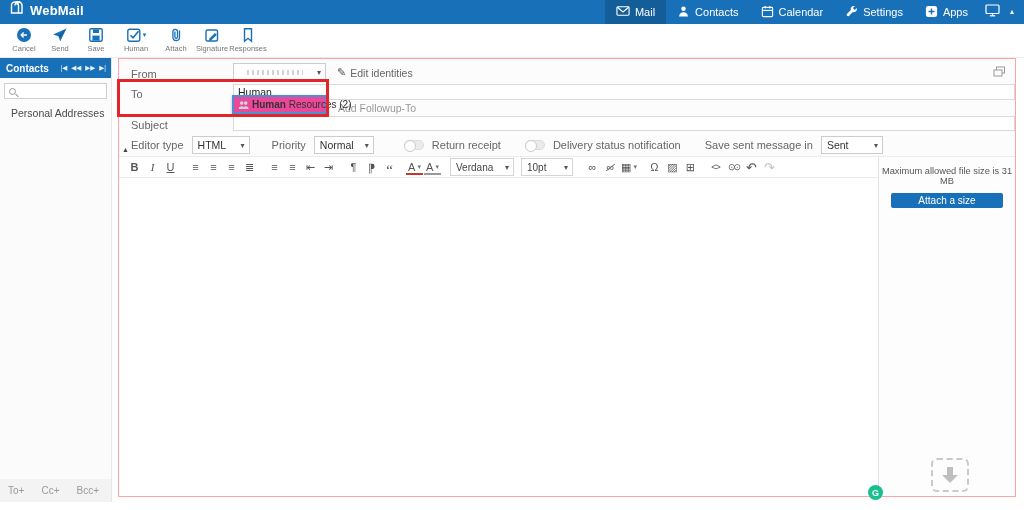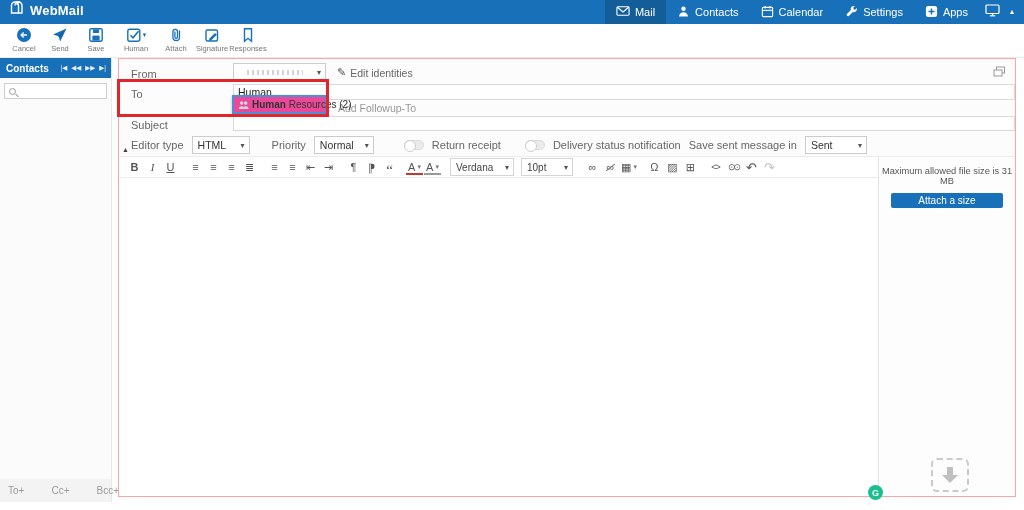--- a/index.html
+++ b/index.html
@@ -28,21 +28,21 @@
   .sidebar { position:absolute; left:0; top:58px; width:112px; height:444px; background:#fbfbfb; border-right:1px solid #e8e8e8; }
   .sb-header { height:20px; background:#1871b8; color:#fff; display:flex; align-items:center; padding:0 5px 0 6px; }
   .sb-title { font-size:10px; font-weight:bold; flex:1; }
   .sb-pager { display:flex; gap:4px; font-size:6.5px; opacity:.9; }
   .sb-pager span { cursor:pointer; }
   .sb-search { margin:5px 4px 4px 4px; height:16px; background:#fff; border:1px solid #cfcfcf; display:flex; align-items:center; padding:0 4px; gap:3px; }
   .sb-search input { border:none; outline:none; width:80px; font-size:10px; background:transparent; }
   .mag { width:7px; height:7px; border:1.2px solid #999; border-radius:50%; position:relative; flex:none; }
   .mag::after { content:""; position:absolute; width:4px; height:1.2px; background:#999; transform:rotate(45deg); left:5px; top:6px; }
   .sb-item { font-size:10.5px; color:#4a4a4a; padding:4px 6px 4px 11px; cursor:pointer; }
-  .sb-footer { position:absolute; left:0; bottom:0; width:111px; height:23px; background:#f3f3f3; display:flex; align-items:center; gap:27px; padding-left:8px; }
+  .sb-footer { position:absolute; left:0; bottom:0; width:111px; height:23px; background:#f3f3f3; display:flex; align-items:center; gap:17px; padding-left:8px; }
   .sb-footer span { font-size:10px; color:#9a9a9a; cursor:pointer; }
 
   
   .main { position:absolute; left:118px; top:58px; width:898px; height:439px; background:#fcfcfc; border:1px solid #fca5a5; }
   .fld-label { position:absolute; font-size:11px; color:#666; }
   .popout { position:absolute; right:9px; top:5px; cursor:pointer; }
   .sel { position:absolute; background:#fff; border:1px solid #ccc; font-size:10.5px; color:#333; display:flex; align-items:center; padding:0 14px 0 5px; cursor:pointer; }
   .sel::after { content:"▾"; position:absolute; right:4px; font-size:8px; color:#555; }
   .redact { width:56px; height:5px; margin:0 auto; opacity:.45; filter:blur(.7px);
             background:repeating-linear-gradient(90deg,#9a9aa6 0 2px,transparent 2px 5px); }
@@ -249,20 +249,21 @@
         <span>|◀</span>
         <span>◀◀</span>
         <span>▶▶</span>
         <span>▶|</span>
       </span>
     </div>
     <div class="sb-search">
       <span class="mag"></span>
       <input type="text" style="">
     </div>
+    <div class="sb-item">Personal Addresses</div>
     <div class="sb-footer">
       <span>To+</span>
       <span>Cc+</span>
       <span>Bcc+</span>
     </div>
   </div>
 
   <div class="main">
 
     <span class="popout">
@@ -297,21 +298,21 @@
         <span>HTML</span>
       </div>
       <span class="opt-label" style="margin-left:14px">Priority</span>
       <div class="opt-sel" style="width:60px">
         <span>Normal</span>
       </div>
       <span class="toggle" style="margin-left:22px"></span>
       <span class="opt-label">Return receipt</span>
       <span class="toggle" style="margin-left:16px"></span>
       <span class="opt-label">Delivery status notification</span>
-      <span class="opt-label" style="margin-left:0">Save sent message in</span>
+      <span class="opt-label" style="margin-left:16px">Save sent message in</span>
       <div class="opt-sel" style="width:62px">
         <span>Sent</span>
       </div>
     </div>
     <span class="collapse-caret">▲</span>
 
     <div class="ed-toolbar">
       <span class="eb" style="font-weight:bold">B</span>
       <span class="eb it">I</span>
       <span class="eb ul">U</span>

